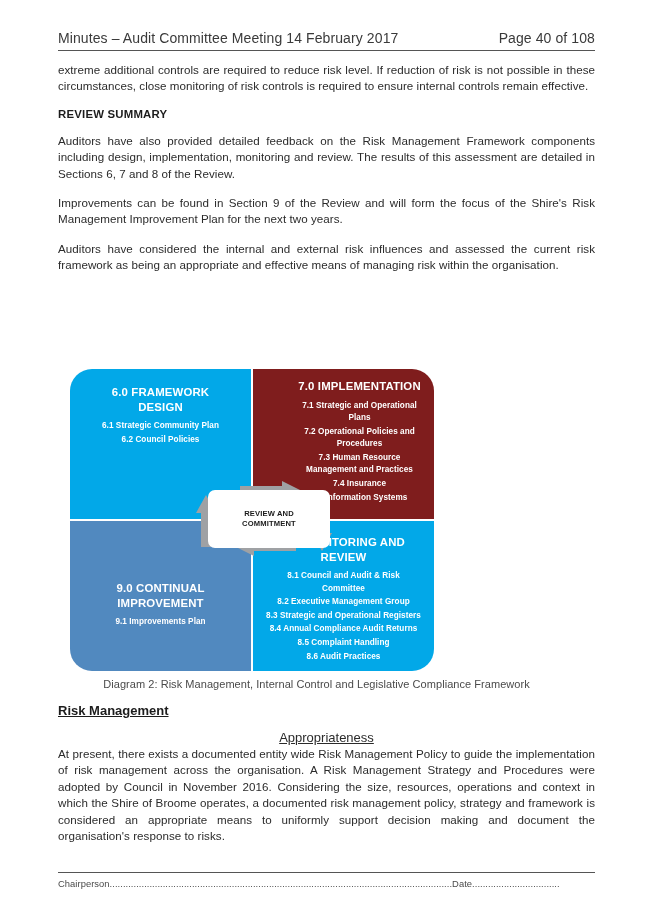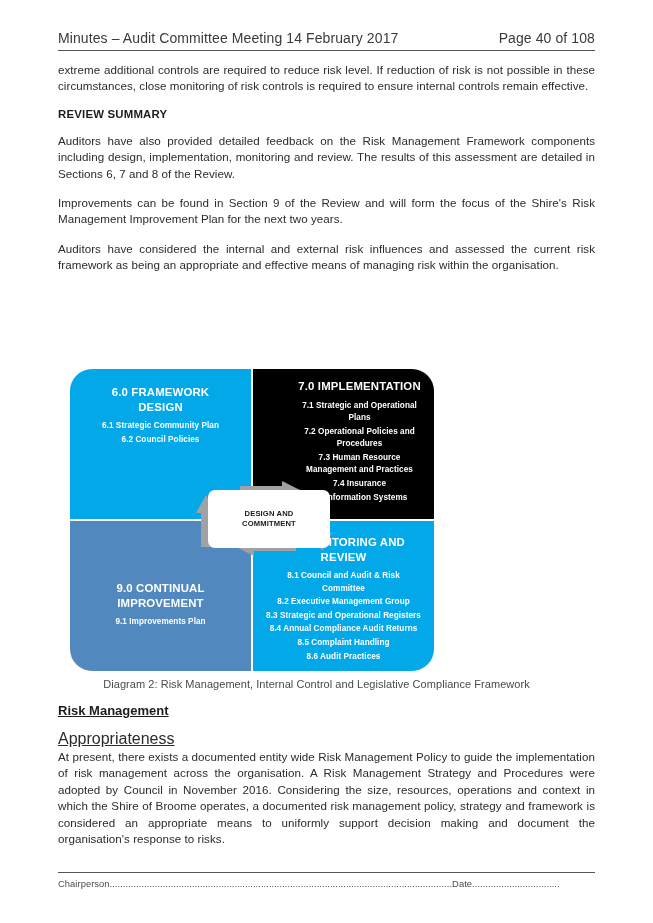--- a/index.html
+++ b/index.html
@@ -71,24 +71,25 @@
 
   h3.sub-heading {
     margin: 0 0 12px 0;
     font-size: 13px;
     font-weight: bold;
     text-decoration: underline;
     color: #1c1c1c;
   }
   h4.sub-sub-heading {
     margin: 0 0 1px 0;
-    font-size: 16px;
+    font-size: 13px;
     font-weight: normal;
     text-decoration: underline;
     color: #2b2b2b;
+    text-align: center;
   }
 
   
   .diagram-wrap {
     position: absolute;
     left: 70px;
     top: 369px;
     width: 364px;
     height: 302px;
   }
@@ -102,21 +103,21 @@
   }
   .quad {
     position: relative;
     box-sizing: border-box;
     padding: 10px 12px 8px 12px;
     color: #ffffff;
     text-align: center;
     overflow: hidden;
   }
   .quad.tl { background: #02a8e8; border-radius: 22px 0 0 0; }
-  .quad.tr { background: #000000; border-radius: 0 22px 0 0; padding-left: 44px; }
+  .quad.tr { background: #7f1d1d; border-radius: 0 22px 0 0; padding-left: 44px; }
   .quad.bl { background: #5189bf; border-radius: 0 0 0 22px; }
   .quad.br { background: #02a8e8; border-radius: 0 0 22px 0; }
 
   .quad-title {
     font-size: 11.4px;
     font-weight: bold;
     line-height: 14.5px;
     margin: 0 0 6px 0;
     letter-spacing: 0.15px;
   }
@@ -306,21 +307,21 @@
       </div>
 
       <div class="arrow arrow-left">
         <svg width="20" height="52" viewBox="0 0 20 52">
           <polygon points="5,52 15,52 15,18 20,18 10,0 0,18 5,18" fill="#9fa1a4"></polygon>
         </svg>
       </div>
 
       <div class="hub-box">
         <div class="hub-label">
-          <div>DESIGN AND</div>
+          <div>REVIEW AND</div>
           <div>COMMITMENT</div>
         </div>
       </div>
 
     </div>
   </div>
 
   <div class="caption">Diagram 2: Risk Management, Internal Control and Legislative Compliance Framework</div>
 
   <div class="content-lower">

